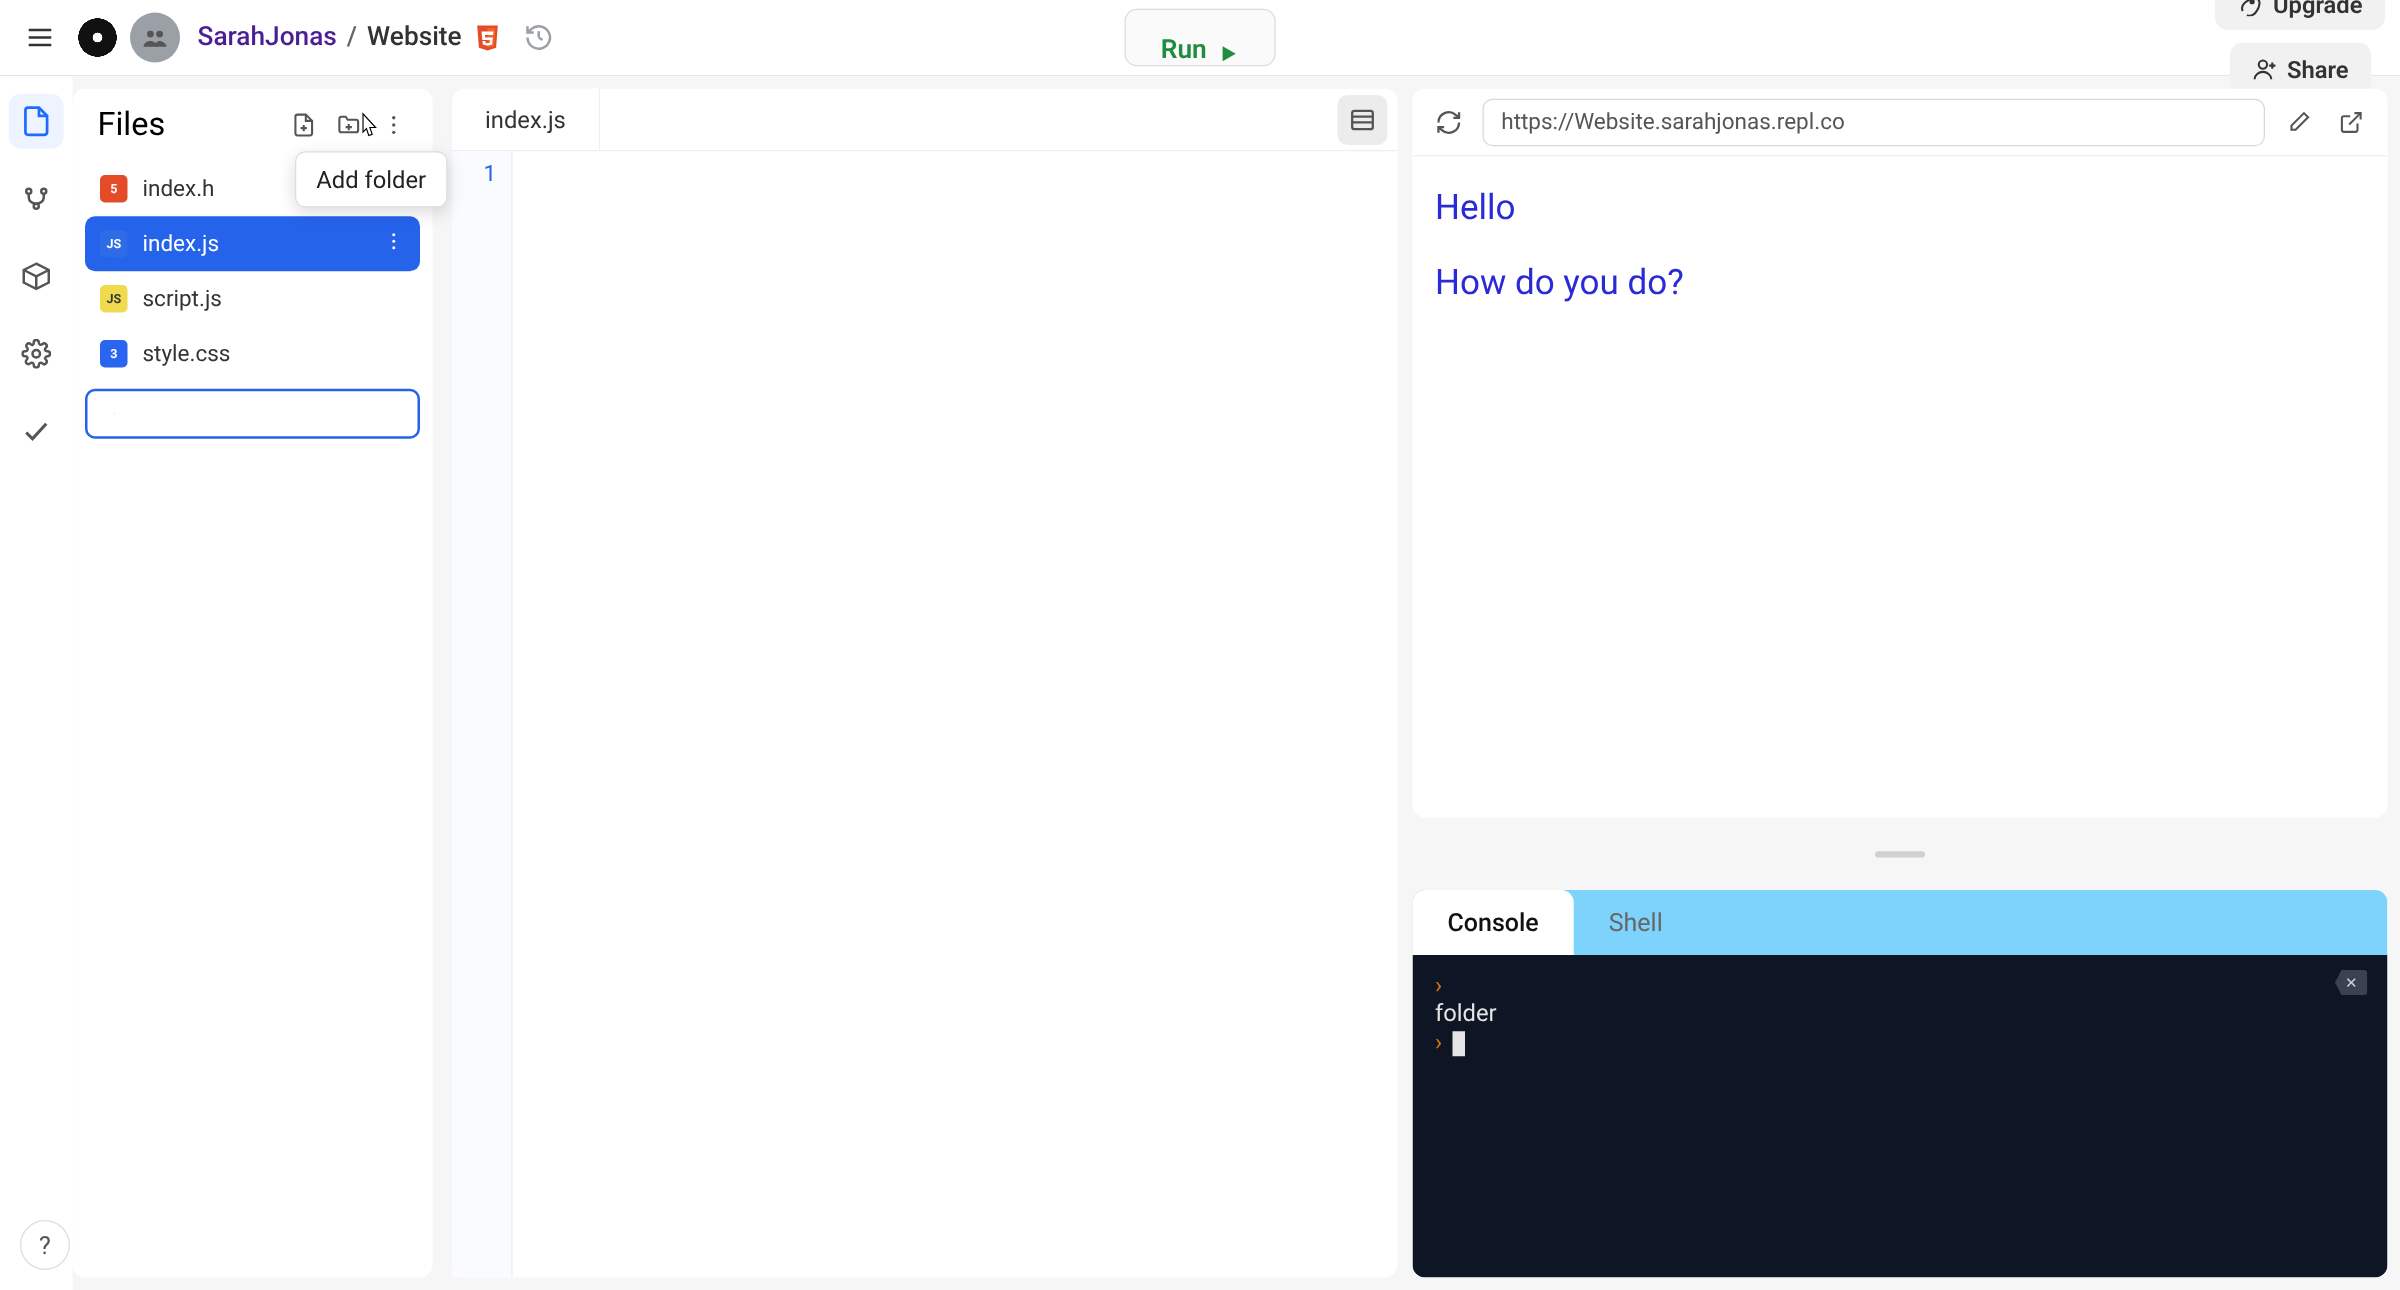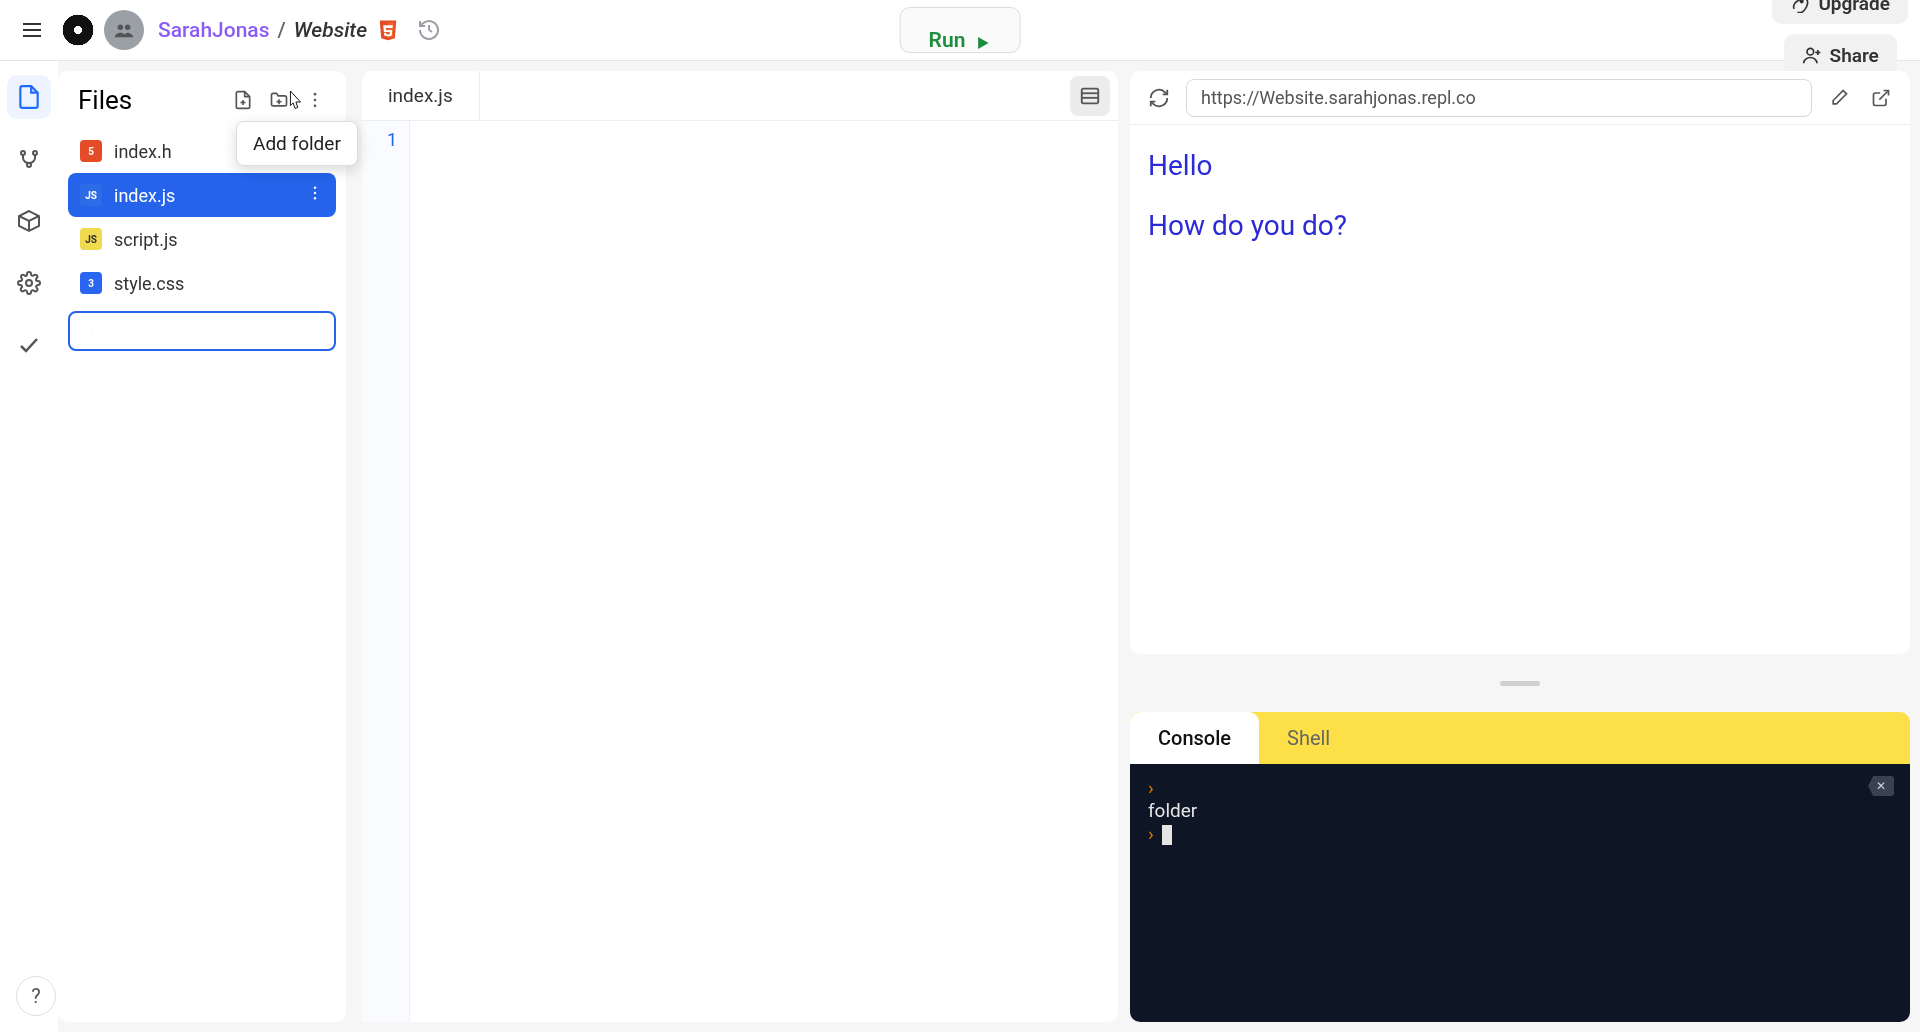--- a/index.html
+++ b/index.html
@@ -5,23 +5,23 @@
   * { box-sizing: border-box; margin: 0; padding: 0; font-family: -apple-system, BlinkMacSystemFont, "Segoe UI", Roboto, sans-serif; }
   body { width: 1920px; height: 1032px; overflow: hidden; background: #fff; }
 
   
   .topbar { height: 61px; display: flex; align-items: center; padding: 0 12px; border-bottom: 1px solid #e5e5e5; }
   .icon-btn { width: 40px; height: 40px; display: flex; align-items: center; justify-content: center; border-radius: 8px; cursor: pointer; }
   .logo-swirl { width: 36px; height: 36px; border-radius: 50%; background: radial-gradient(circle at 50% 50%, #fff 15%, #111 16%, #111 60%, #fff 61%); position: relative; margin: 0 8px; }
   .logo-swirl::before { content:""; position:absolute; inset:6px; border:5px solid #111; border-radius:50%; border-top-color:transparent; border-left-color:transparent; transform:rotate(45deg); }
   .avatar { width: 40px; height: 40px; border-radius: 50%; background: #9aa0a6; display:flex; align-items:center; justify-content:center; margin-right: 14px; }
   .breadcrumb { display:flex; align-items:center; gap:8px; font-size: 21px; font-weight:500; }
-  .breadcrumb .user { color:#8b5cf6; cursor:pointer; }
+  .breadcrumb .user { color:#4c1d95; cursor:pointer; }
   .breadcrumb .sep { color:#666; }
-  .breadcrumb .proj { color:#333;font-style:italic; }
+  .breadcrumb .proj { color:#333; }
   .html5-badge { width:22px; height:22px; margin-left:10px; }
   .history-icon { margin-left:10px; color:#888; }
   .topbar-spacer { flex:1; }
   .run-btn { margin:0 auto; position:absolute; left:50%; transform:translateX(-50%); height:46px; padding:0 28px; border:1px solid #dcdcdc; border-radius:10px; background:#fafafa; display:flex; align-items:flex-end; gap:8px; font-size:21px; font-weight:600; color:#1e8e3e; cursor:pointer; }
   .right-actions { display:flex; align-items:center; gap:10px;flex-direction:column; }
   .pill-btn { height:42px; padding:0 18px; border-radius:10px; background:#f1f1f1; display:flex; align-items:center; gap:8px; font-size:19px; font-weight:600; color:#333; cursor:pointer; }
   .search-btn { width:42px; height:42px; border-radius:10px; background:#eaf2ff; display:flex; align-items:center; justify-content:center; cursor:pointer; }
 
   
   .workspace { display:flex; height:calc(100% - 61px); background:#f6f6f6; }
@@ -61,21 +61,21 @@
   
   .right-panel { width:780px; margin:10px 10px 10px 4px; display:flex; flex-direction:column; gap:24px; }
   .preview-box { background:#fff; border-radius:10px; flex:1; display:flex; flex-direction:column; min-height:0; }
   .preview-toolbar { height:54px; display:flex; align-items:center; gap:12px; padding:0 14px; border-bottom:1px solid #eee; }
   .url-input { flex:1; height:38px; border:1px solid #d8d8d8; border-radius:8px; padding:0 14px; font-size:18px; color:#555; }
   .preview-content { flex:1; padding:20px 18px; font-family:"Courier New", monospace; font-size:28px; color:#2b2bd6; line-height:1.5; }
   .preview-content p { margin-bottom:18px; }
   .drag-handle { height:10px; display:flex; align-items:center; justify-content:center; }
   .drag-handle span { width:40px; height:5px; border-radius:3px; background:#d0d0d0; }
   .console-box { height:310px; background:#fff; border-radius:10px; display:flex; flex-direction:column; overflow:hidden; }
-  .console-tabs { height:52px; display:flex; align-items:flex-start; background:#fde047; }
+  .console-tabs { height:52px; display:flex; align-items:flex-start; background:#7dd3fc; }
   .console-tab { height:100%; padding:0 28px; display:flex; align-items:center; font-size:20px; cursor:pointer; color:#666; }
   .console-tab.active { background:#fff; border-top-left-radius:10px; border-top-right-radius:10px; color:#111; font-weight:500; }
   .console-body { flex:1; background:#0e1525; color:#e5e5e5; font-family:"SFMono-Regular", Menlo, monospace; font-size:19px; padding:12px 18px; position:relative; }
   .console-prompt { color:#d97706; margin-right:8px; }
   .console-clear { position:absolute; top:12px; right:16px; width:26px; height:20px; background:#3a4252; border-radius:3px 3px 3px 3px; display:flex; align-items:center; justify-content:center; color:#cfd3dc; font-size:12px; cursor:pointer; clip-path: polygon(20% 0, 100% 0, 100% 100%, 20% 100%, 0 50%);}
   .console-cursor { display:inline-block; width:10px; height:20px; background:#e5e5e5; vertical-align:middle; }
 
   .help-fab { position:fixed; left:16px; bottom:16px; width:40px; height:40px; border-radius:50%; border:1px solid #ddd; background:#fff; display:flex; align-items:center; justify-content:center; font-size:20px; color:#555; cursor:pointer; }
 
   .cursor-pointer-img { position:absolute; left:222px; top:30px; width:22px; height:26px; pointer-events:none; z-index:60; }

